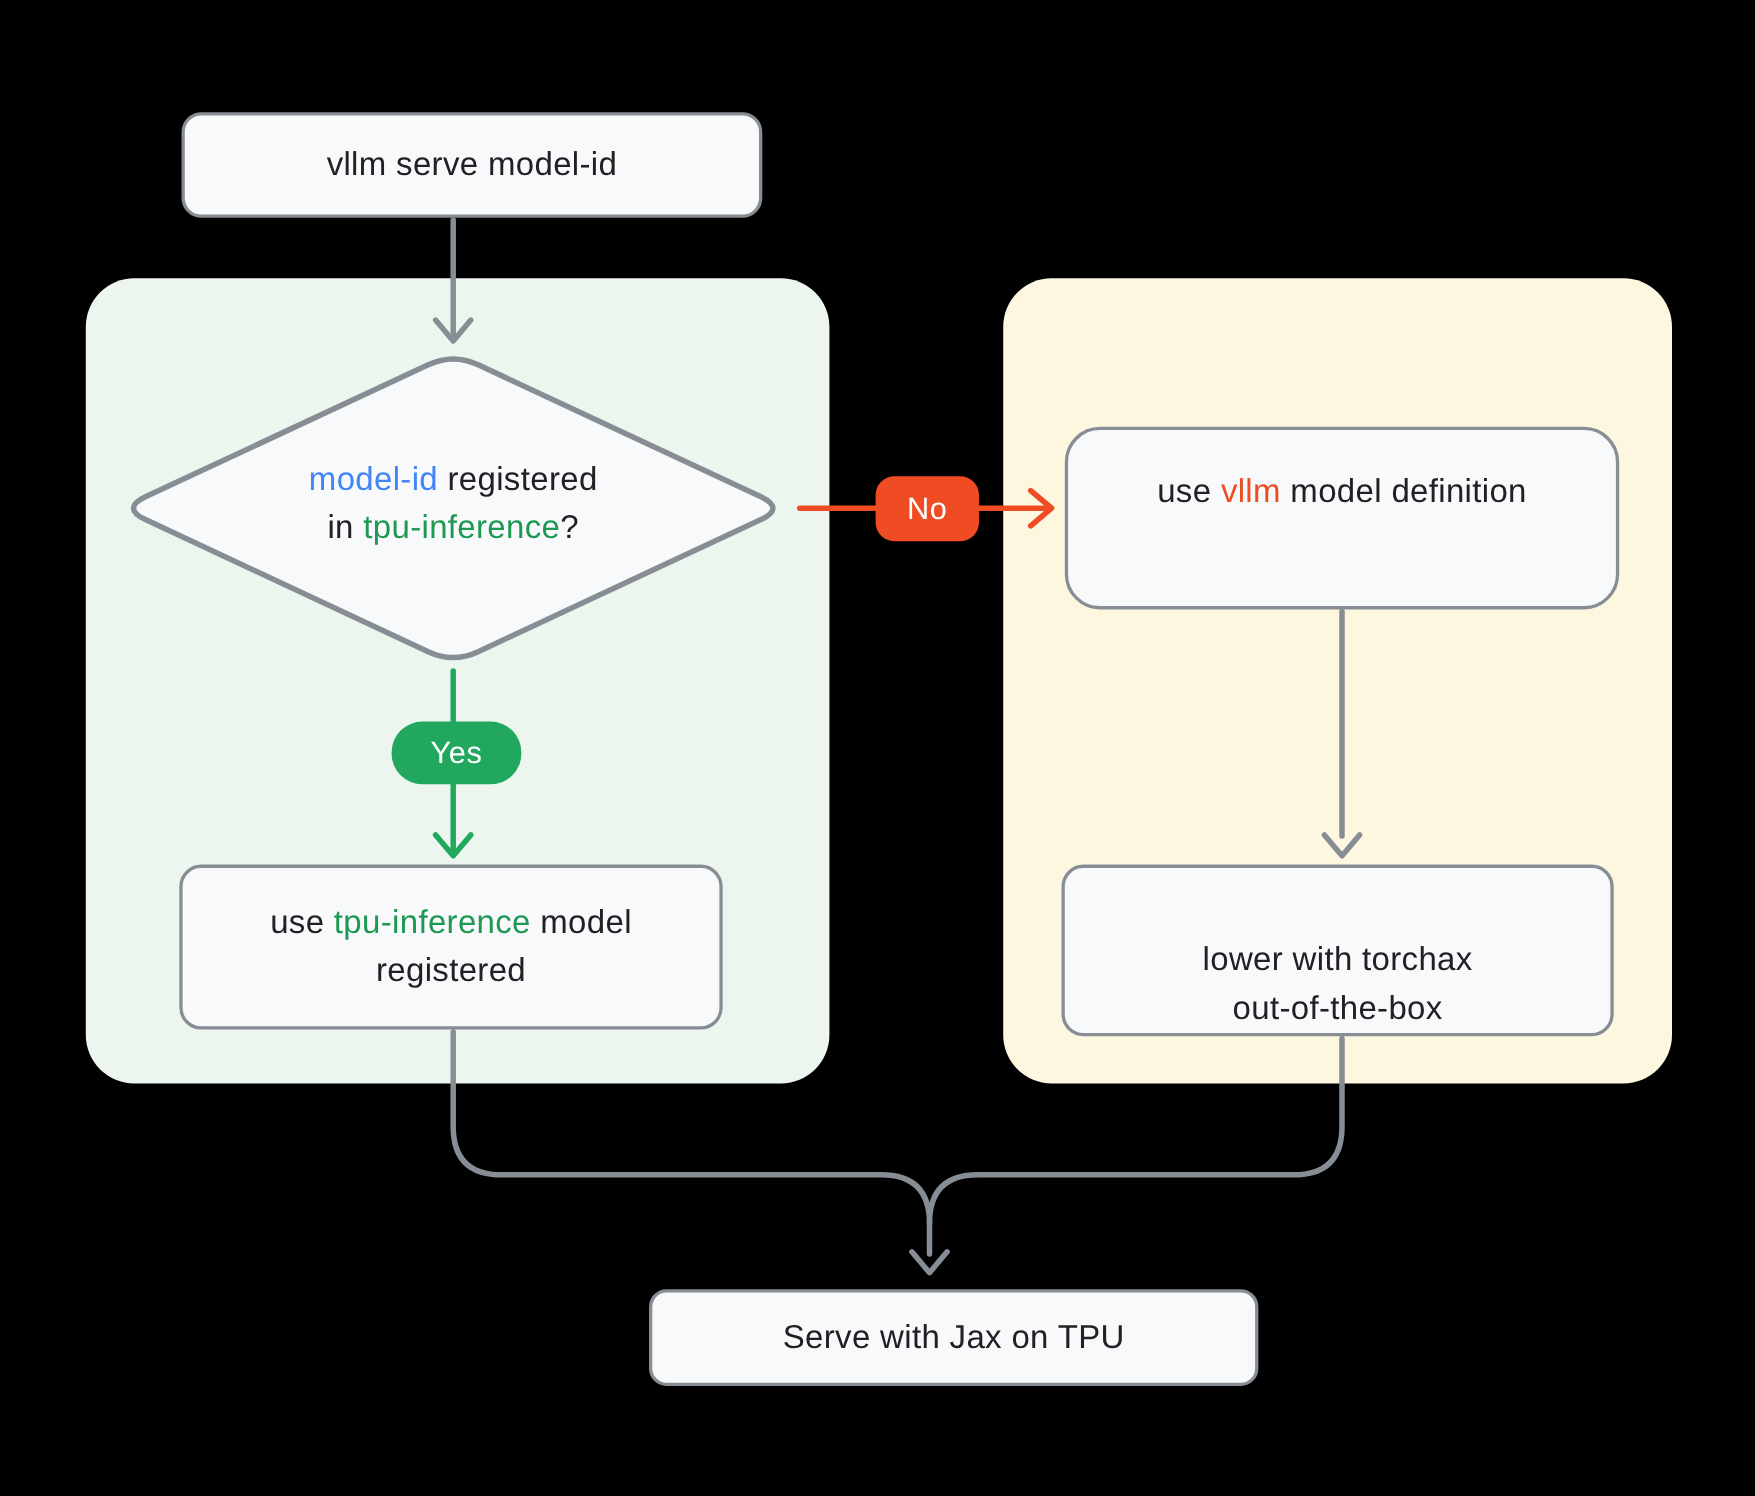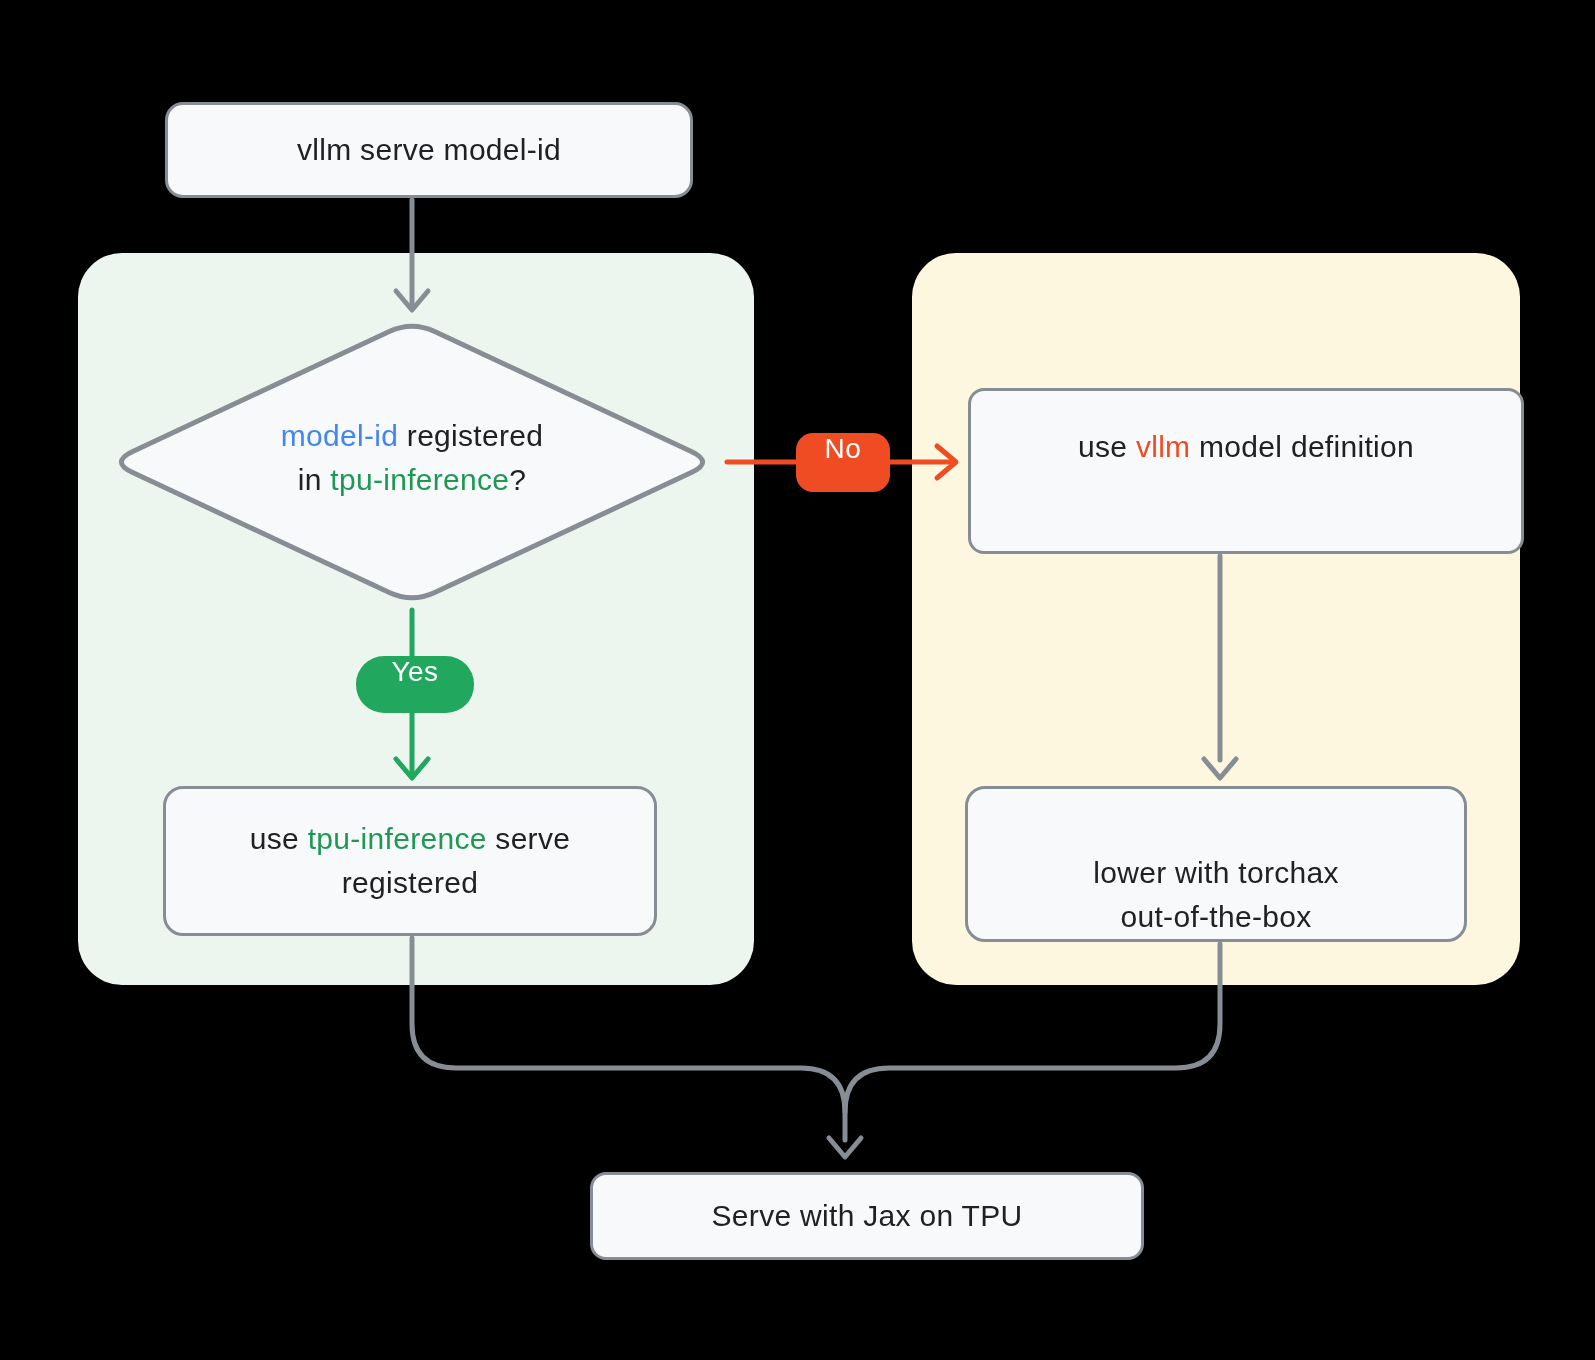--- a/index.html
+++ b/index.html
@@ -42,31 +42,31 @@
     box-sizing:border-box;
     display:flex; flex-direction:column;
     align-items:center; justify-content:center;
     text-align:center;
     font-size:30px; font-weight:500;
     letter-spacing:0.3px;
     line-height:44px;
   }
   .node.start{left:165px; top:102px; width:528px; height:96px;}
   .node.tpu-box{left:163px; top:786px; width:494px; height:150px; border-radius:20px;}
-  .node.vllm-box{left:968px; top:388px; width:556px; height:166px; border-radius:16px; justify-content:flex-start; padding-top:34px;}
+  .node.vllm-box{left:968px; top:388px; width:504px; height:166px; border-radius:32px; justify-content:flex-start; padding-top:34px;}
   .node.torchax-box{left:965px; top:786px; width:502px; height:156px; border-radius:20px;justify-content:flex-end;}
   .node.end{left:590px; top:1172px; width:554px; height:88px; border-radius:16px; border-width:3.5px;}
   .decision-text{
     position:absolute; left:112px; top:414px; width:600px;
     text-align:center; font-size:30px; font-weight:500;
     letter-spacing:0.3px; line-height:44px;
   }
   .badge{
     position:absolute;
-    display:flex; justify-content:center;
+    display:flex; align-items:center; justify-content:center;
     color:var(--badge-text);
     font-size:28px; font-weight:500; letter-spacing:0.5px;
     border-radius:17px;
   }
   .badge.yes{left:356px; top:656px; width:118px; height:57px; background:var(--green-accent);border-radius:28px;}
   .badge.no{left:796px; top:433px; width:94px; height:59px; background:var(--red-accent);}
   .c-blue{color:var(--blue-text);}
   .c-green{color:var(--green-text);}
   .c-red{color:var(--red-accent);}
   .c-dark{color:var(--text-dark);}
@@ -115,21 +115,21 @@
   </div>
 
   <div class="badge yes">
     <span>Yes</span>
   </div>
   <div class="badge no">
     <span>No</span>
   </div>
 
   <div class="node tpu-box">
-    <div><span class="c-dark">use </span><span class="c-green">tpu-inference</span><span class="c-dark"> serve</span></div>
+    <div><span class="c-dark">use </span><span class="c-green">tpu-inference</span><span class="c-dark"> model</span></div>
     <div><span class="c-dark">registered</span></div>
   </div>
 
   <div class="node vllm-box">
     <div><span class="c-dark">use </span><span class="c-red">vllm</span><span class="c-dark"> model definition</span></div>
   </div>
 
   <div class="node torchax-box">
     <div>lower with torchax</div>
     <div>out-of-the-box</div>

